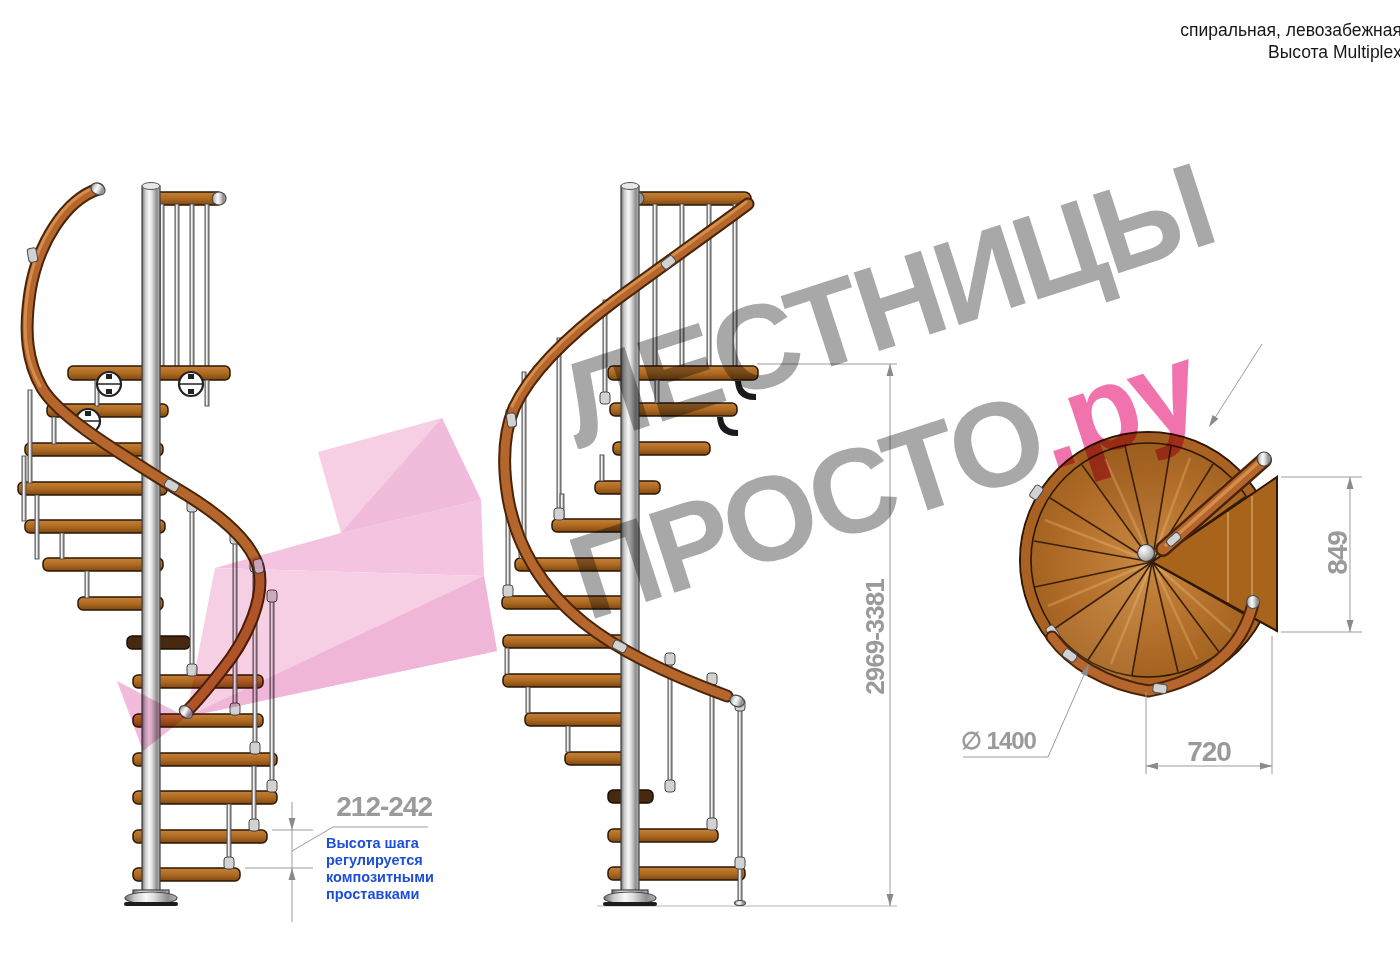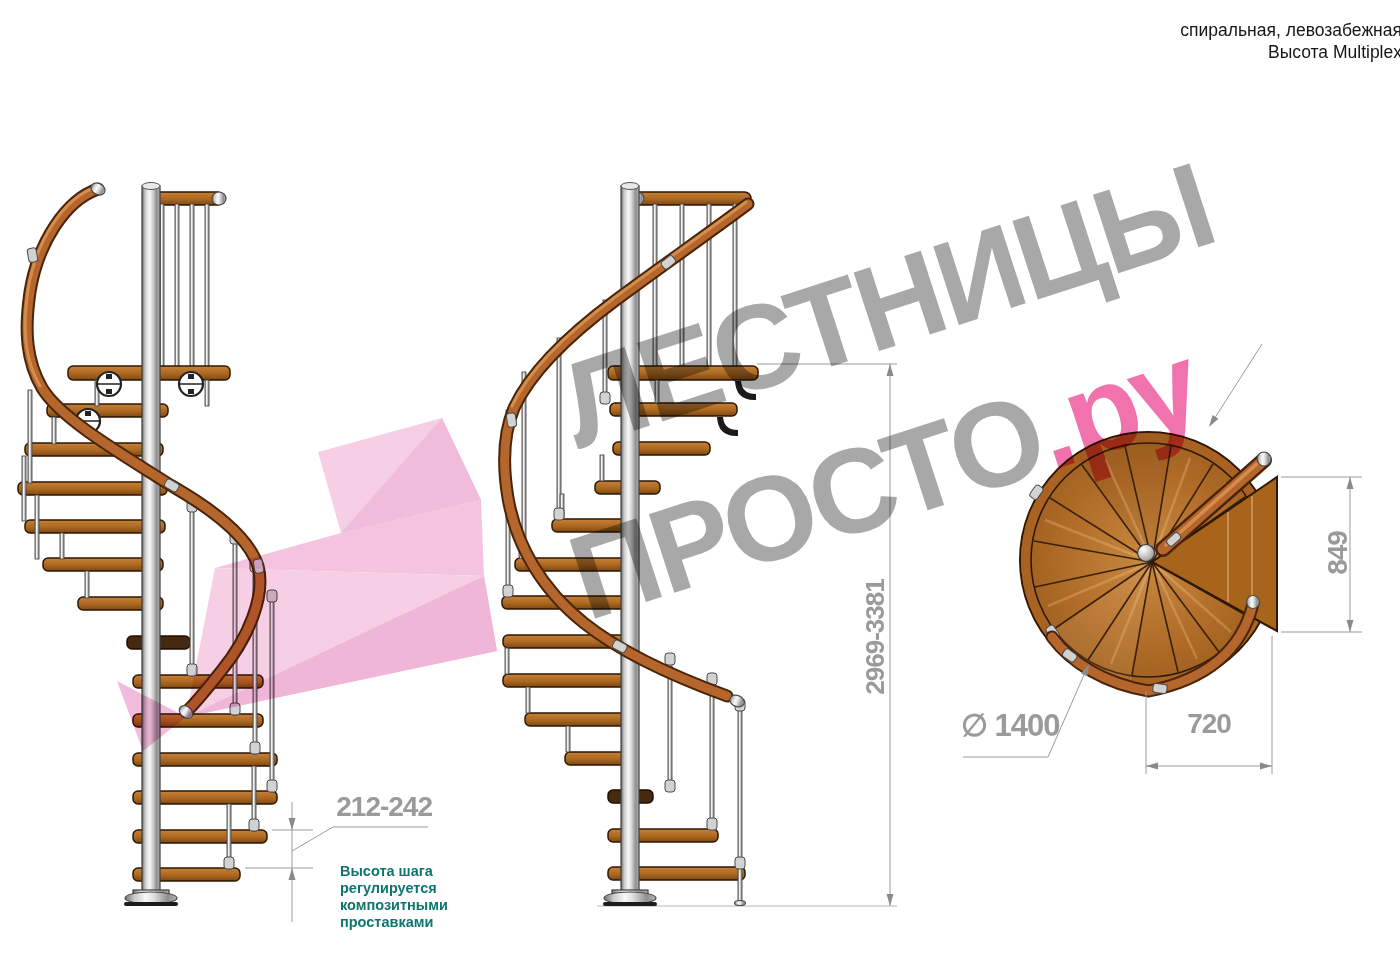--- a/index.html
+++ b/index.html
@@ -26,24 +26,24 @@
   #info{top:20px;right:14px;text-align:right;font-size:17.5px;line-height:21.5px;color:#161616;}
   .wm{position:absolute;font-weight:bold;font-size:120px;line-height:1;letter-spacing:-3px;
       color:#9c9c9c;transform-origin:0 0;mix-blend-mode:multiply;opacity:.88;white-space:nowrap;}
   #wm1{left:546px;top:352px;transform:rotate(-18deg);}
   #wm2{left:556px;top:524px;transform:rotate(-18deg);}
   .pinktxt{color:#ef5fa2;}
   .dimtxt{position:absolute;font-weight:bold;color:#9a9a9a;letter-spacing:-1px;white-space:nowrap;}
   #t212{left:332px;top:791px;width:100px;font-size:28px;text-align:right;}
   #t2969{left:774px;top:623px;width:200px;height:28px;font-size:26px;text-align:center;transform:rotate(-90deg);}
   #t849{left:1236px;top:539px;width:200px;height:28px;font-size:28px;text-align:center;transform:rotate(-90deg);}
-  #t720{left:1159px;top:708px;width:100px;font-size:28px;text-align:center;}
-  #t1400{left:961px;top:707px;font-size:31px;}
-  #note{position:absolute;left:340px;top:835px;width:120px;font-size:14.5px;line-height:17px;
-        color:#0f766e;white-space:pre-line;font-weight:bold;margin-top:28px;}
+  #t720{left:1159px;top:736px;width:100px;font-size:28px;text-align:center;}
+  #t1400{left:961px;top:727px;font-size:24px;}
+  #note{position:absolute;left:326px;top:835px;width:120px;font-size:14.5px;line-height:17px;
+        color:#1d4ed8;white-space:pre-line;font-weight:bold;}
 </style>
 </head>
 <body>
 
 <div id="page">
 
 <svg width="1400" height="955" viewBox="0 0 1400 955">
   <defs>
     <linearGradient id="metal" x1="0" y1="0" x2="1" y2="0">
       <stop offset="0" stop-color="#6f6f6f"></stop>

